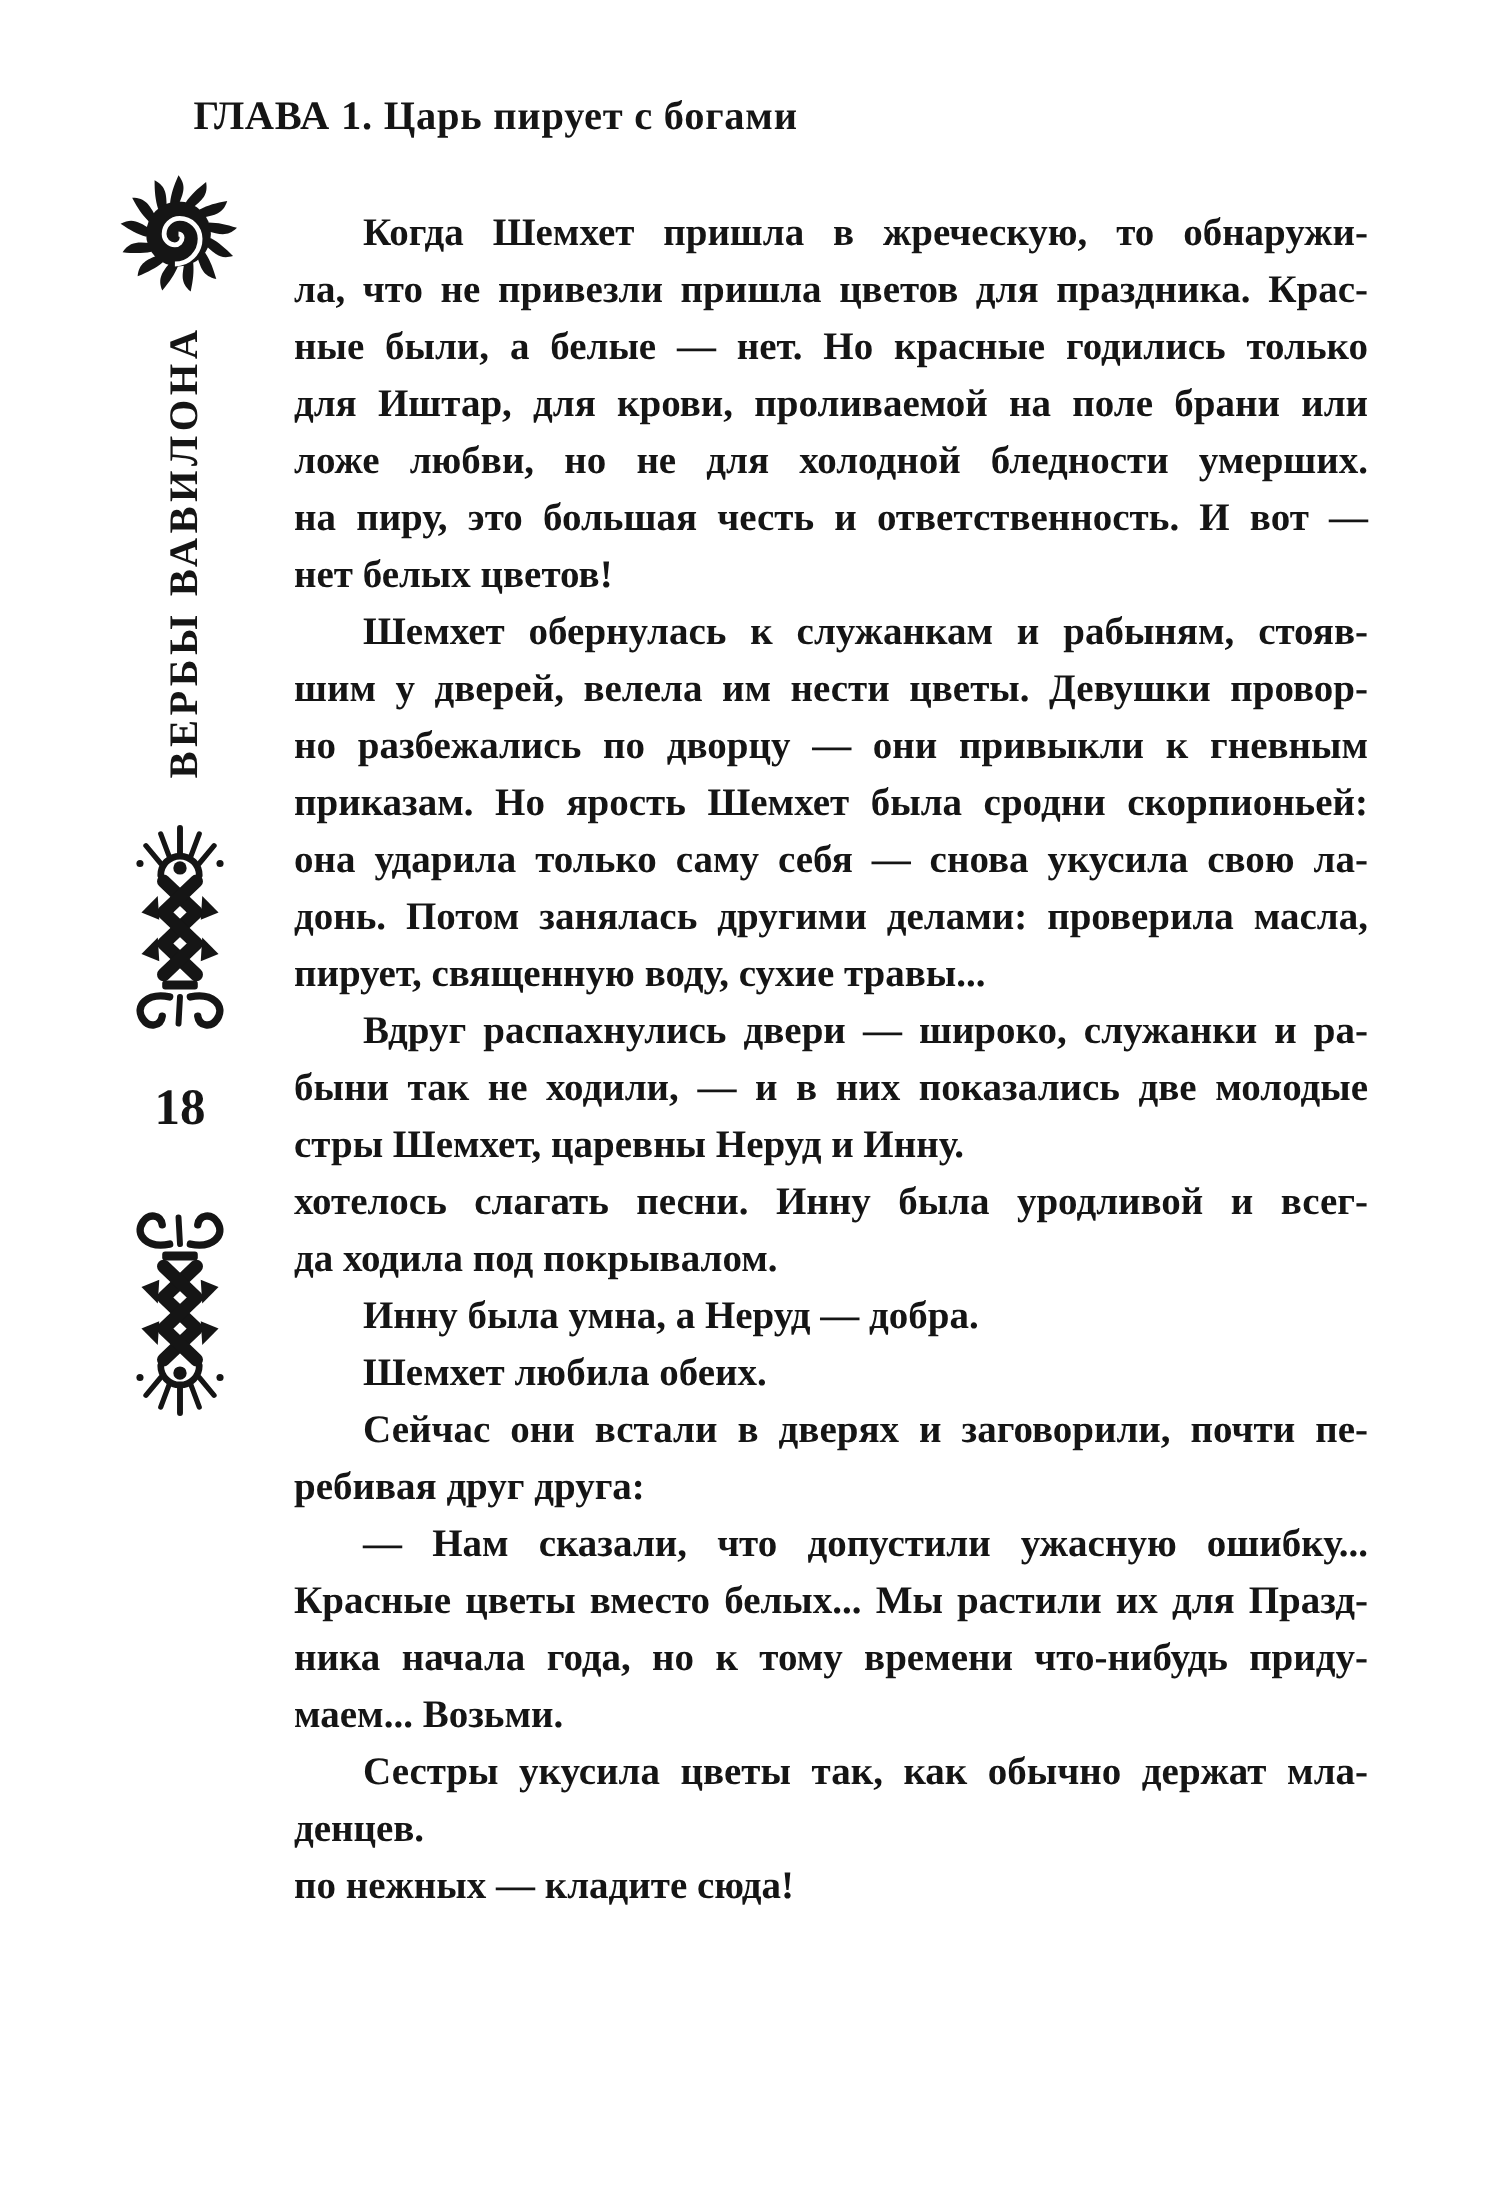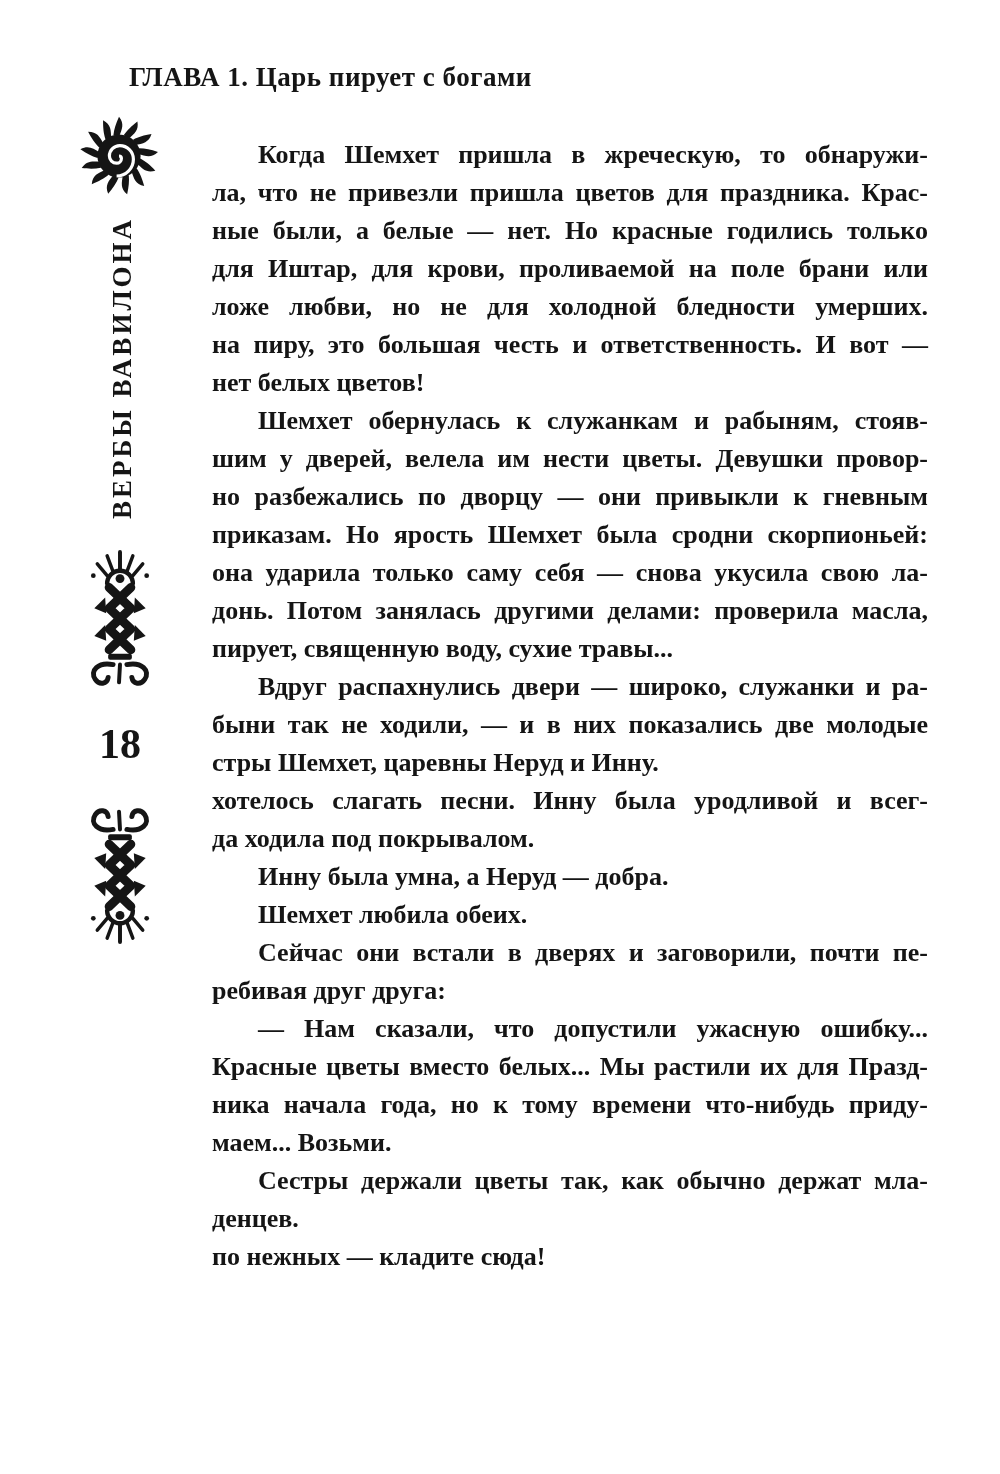--- a/index.html
+++ b/index.html
@@ -27,25 +27,25 @@
     writing-mode:vertical-rl;
     transform:rotate(180deg);
     font-size:27px;font-weight:700;letter-spacing:3px;
     white-space:nowrap;
   }
   .orn-top{position:absolute;left:83px;top:546px;width:74px;height:168px;}
   .orn-bottom{position:absolute;left:83px;top:780px;width:74px;height:168px;}
   .orn-bottom svg{transform:scaleY(-1);}
   .page-number{
     position:absolute;left:92px;top:720px;width:56px;
-    text-align:center;font-size:42px;font-weight:700;
+    text-align:center;font-size:34px;font-weight:700;
   }
   
   .body-text{
-    position:absolute;left:212px;top:136px;width:716px;
+    position:absolute;left:196px;top:136px;width:716px;
     font-size:26px;font-weight:700;line-height:38px;
   }
   .line{height:38px;white-space:nowrap;}
   .line.just{white-space:normal;text-align:justify;text-align-last:justify;}
   .line.indent{padding-left:46px;}
   svg{display:block;width:100%;height:100%;}
 </style>
 </head>
 <body>
 
@@ -166,18 +166,18 @@
       <div class="line just">хотелось слагать песни. Инну была уродливой и всег-</div>
       <div class="line">да ходила под покрывалом.</div>
       <div class="line indent">Инну была умна, а Неруд — добра.</div>
       <div class="line indent">Шемхет любила обеих.</div>
       <div class="line indent just">Сейчас они встали в дверях и заговорили, почти пе-</div>
       <div class="line">ребивая друг друга:</div>
       <div class="line indent just">— Нам сказали, что допустили ужасную ошибку...</div>
       <div class="line just">Красные цветы вместо белых... Мы растили их для Празд-</div>
       <div class="line just">ника начала года, но к тому времени что-нибудь приду-</div>
       <div class="line">маем... Возьми.</div>
-      <div class="line indent just">Сестры держали цветы так, как обычно держат мла-</div>
+      <div class="line indent just">Сестры укусила цветы так, как обычно держат мла-</div>
       <div class="line">денцев.</div>
       <div class="line">по нежных — кладите сюда!</div>
     </div>
 
 </div>
 
 </body></html>

